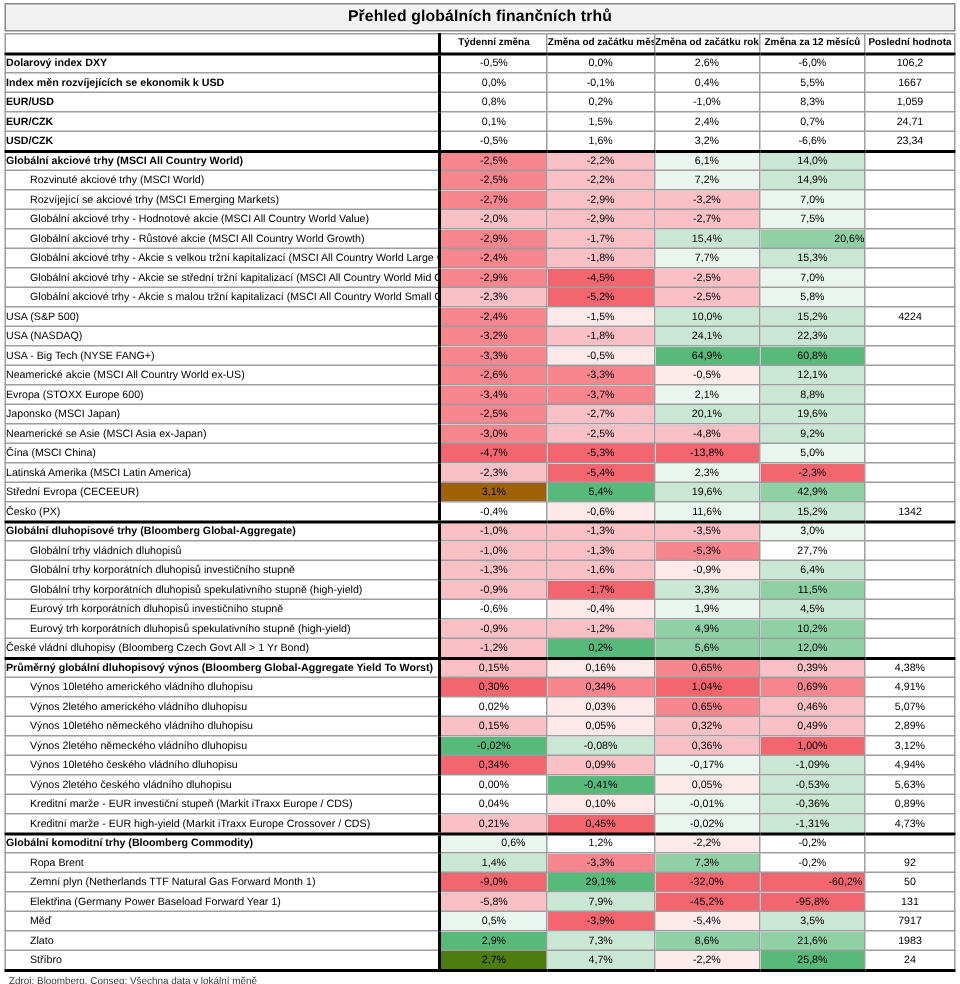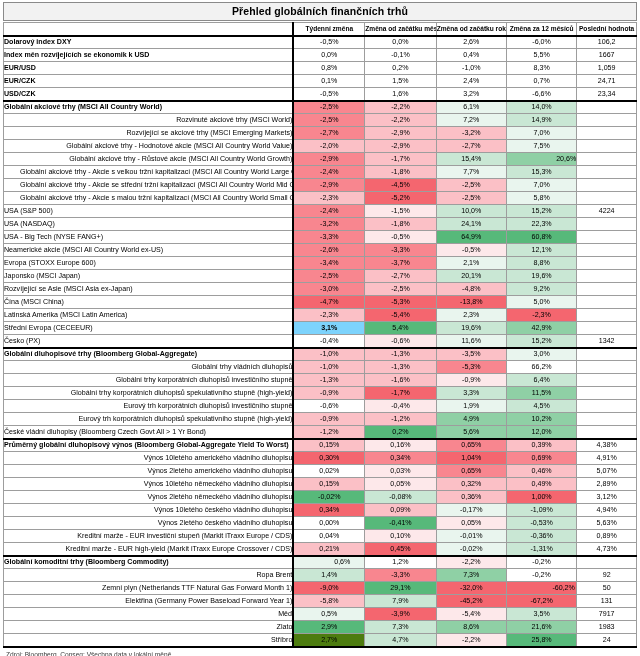--- a/index.html
+++ b/index.html
@@ -67,21 +67,21 @@
   }
   thead th.h-name { border-right: 2px solid #000; }
   thead th.h-last { }
 
   td.name {
     text-align: left;
     padding-left: 6px;
     font-size: 7.1px;
     border-right: 2px solid #000000;
   }
-  td.name.indent { padding-left: 16px; text-align: right; }
+  td.name.indent { padding-left: 16px; }
   tr.grp td.name { font-weight: bold; }
   tr.sub td.name { font-weight: normal; }
 
   td.val {
     text-align: center;
     vertical-align: middle;
     font-size: 7.1px;
   }
   td.val.sep-l { border-left: 2px solid #000000; }
   td.last {
@@ -276,21 +276,21 @@
         </tr>
         <tr class="sub">
           <td class="name">Japonsko (MSCI Japan)</td>
           <td class="val sep-l" style="background: rgb(248, 134, 143);">-2,5%</td>
           <td class="val" style="background: rgb(251, 192, 198);">-2,7%</td>
           <td class="val" style="background: rgb(201, 231, 212);">20,1%</td>
           <td class="val" style="background: rgb(201, 231, 212);">19,6%</td>
           <td class="last"></td>
         </tr>
         <tr class="sub">
-          <td class="name">Rozvíjející se Asie (MSCI Asia ex-Japan)</td>
+          <td class="name">Neamerické se Asie (MSCI Asia ex-Japan)</td>
           <td class="val sep-l" style="background: rgb(248, 134, 143);">-3,0%</td>
           <td class="val" style="background: rgb(251, 192, 198);">-2,5%</td>
           <td class="val" style="background: rgb(251, 192, 198);">-4,8%</td>
           <td class="val" style="background: rgb(201, 231, 212);">9,2%</td>
           <td class="last"></td>
         </tr>
         <tr class="sub">
           <td class="name">Čína (MSCI China)</td>
           <td class="val sep-l" style="background: rgb(244, 102, 111);">-4,7%</td>
           <td class="val" style="background: rgb(244, 102, 111);">-5,3%</td>
@@ -301,21 +301,21 @@
         <tr class="sub">
           <td class="name">Latinská Amerika (MSCI Latin America)</td>
           <td class="val sep-l" style="background: rgb(251, 192, 198);">-2,3%</td>
           <td class="val" style="background: rgb(244, 102, 111);">-5,4%</td>
           <td class="val" style="background: rgb(233, 245, 238);">2,3%</td>
           <td class="val" style="background: rgb(244, 102, 111);">-2,3%</td>
           <td class="last"></td>
         </tr>
         <tr class="sub">
           <td class="name">Střední Evropa (CECEEUR)</td>
-          <td class="val sep-l" style="background: #7dd3fc; font-weight: bold;">3,1%</td>
+          <td class="val sep-l" style="background: #a16207;">3,1%</td>
           <td class="val" style="background: rgb(87, 185, 122);">5,4%</td>
           <td class="val" style="background: rgb(201, 231, 212);">19,6%</td>
           <td class="val" style="background: rgb(143, 208, 165);">42,9%</td>
           <td class="last"></td>
         </tr>
         <tr class="sub block-bot">
           <td class="name">Česko (PX)</td>
           <td class="val sep-l" style="background: rgb(255, 255, 255);">-0,4%</td>
           <td class="val" style="background: rgb(253, 232, 234);">-0,6%</td>
           <td class="val" style="background: rgb(233, 245, 238); margin-top: 37px;">11,6%</td>
@@ -328,21 +328,21 @@
           <td class="val" style="background: rgb(251, 192, 198);">-1,3%</td>
           <td class="val" style="background: rgb(251, 192, 198);">-3,5%</td>
           <td class="val" style="background: rgb(233, 245, 238);">3,0%</td>
           <td class="last"></td>
         </tr>
         <tr class="sub">
           <td class="name indent">Globální trhy vládních dluhopisů</td>
           <td class="val sep-l" style="background: rgb(251, 192, 198);">-1,0%</td>
           <td class="val" style="background: rgb(251, 192, 198);">-1,3%</td>
           <td class="val" style="background: rgb(248, 134, 143);">-5,3%</td>
-          <td class="val" style="background: rgb(255, 255, 255);">66,2%</td>
+          <td class="val" style="background: rgb(255, 255, 255);">27,7%</td>
           <td class="last"></td>
         </tr>
         <tr class="sub">
           <td class="name indent">Globální trhy korporátních dluhopisů investičního stupně</td>
           <td class="val sep-l" style="background: rgb(251, 192, 198);">-1,3%</td>
           <td class="val" style="background: rgb(251, 192, 198);">-1,6%</td>
           <td class="val" style="background: rgb(253, 232, 234);">-0,9%</td>
           <td class="val" style="background: rgb(201, 231, 212);">6,4%</td>
           <td class="last"></td>
         </tr>
@@ -472,21 +472,21 @@
           <td class="val" style="background: rgb(87, 185, 122);">29,1%</td>
           <td class="val" style="background: rgb(244, 102, 111);">-32,0%</td>
           <td class="val" style="background: rgb(244, 102, 111); padding-left: 44px;">-60,2%</td>
           <td class="last">50</td>
         </tr>
         <tr class="sub">
           <td class="name indent">Elektřina (Germany Power Baseload Forward Year 1)</td>
           <td class="val sep-l" style="background: rgb(251, 192, 198);">-5,8%</td>
           <td class="val" style="background: rgb(201, 231, 212);">7,9%</td>
           <td class="val" style="background: rgb(244, 102, 111);">-45,2%</td>
-          <td class="val" style="background: rgb(244, 102, 111);">-67,2%</td>
+          <td class="val" style="background: rgb(244, 102, 111);">-95,8%</td>
           <td class="last">131</td>
         </tr>
         <tr class="sub">
           <td class="name indent">Měď</td>
           <td class="val sep-l" style="background: rgb(233, 245, 238);">0,5%</td>
           <td class="val" style="background: rgb(244, 102, 111);">-3,9%</td>
           <td class="val" style="background: rgb(253, 232, 234);">-5,4%</td>
           <td class="val" style="background: rgb(201, 231, 212);">3,5%</td>
           <td class="last">7917</td>
         </tr>

